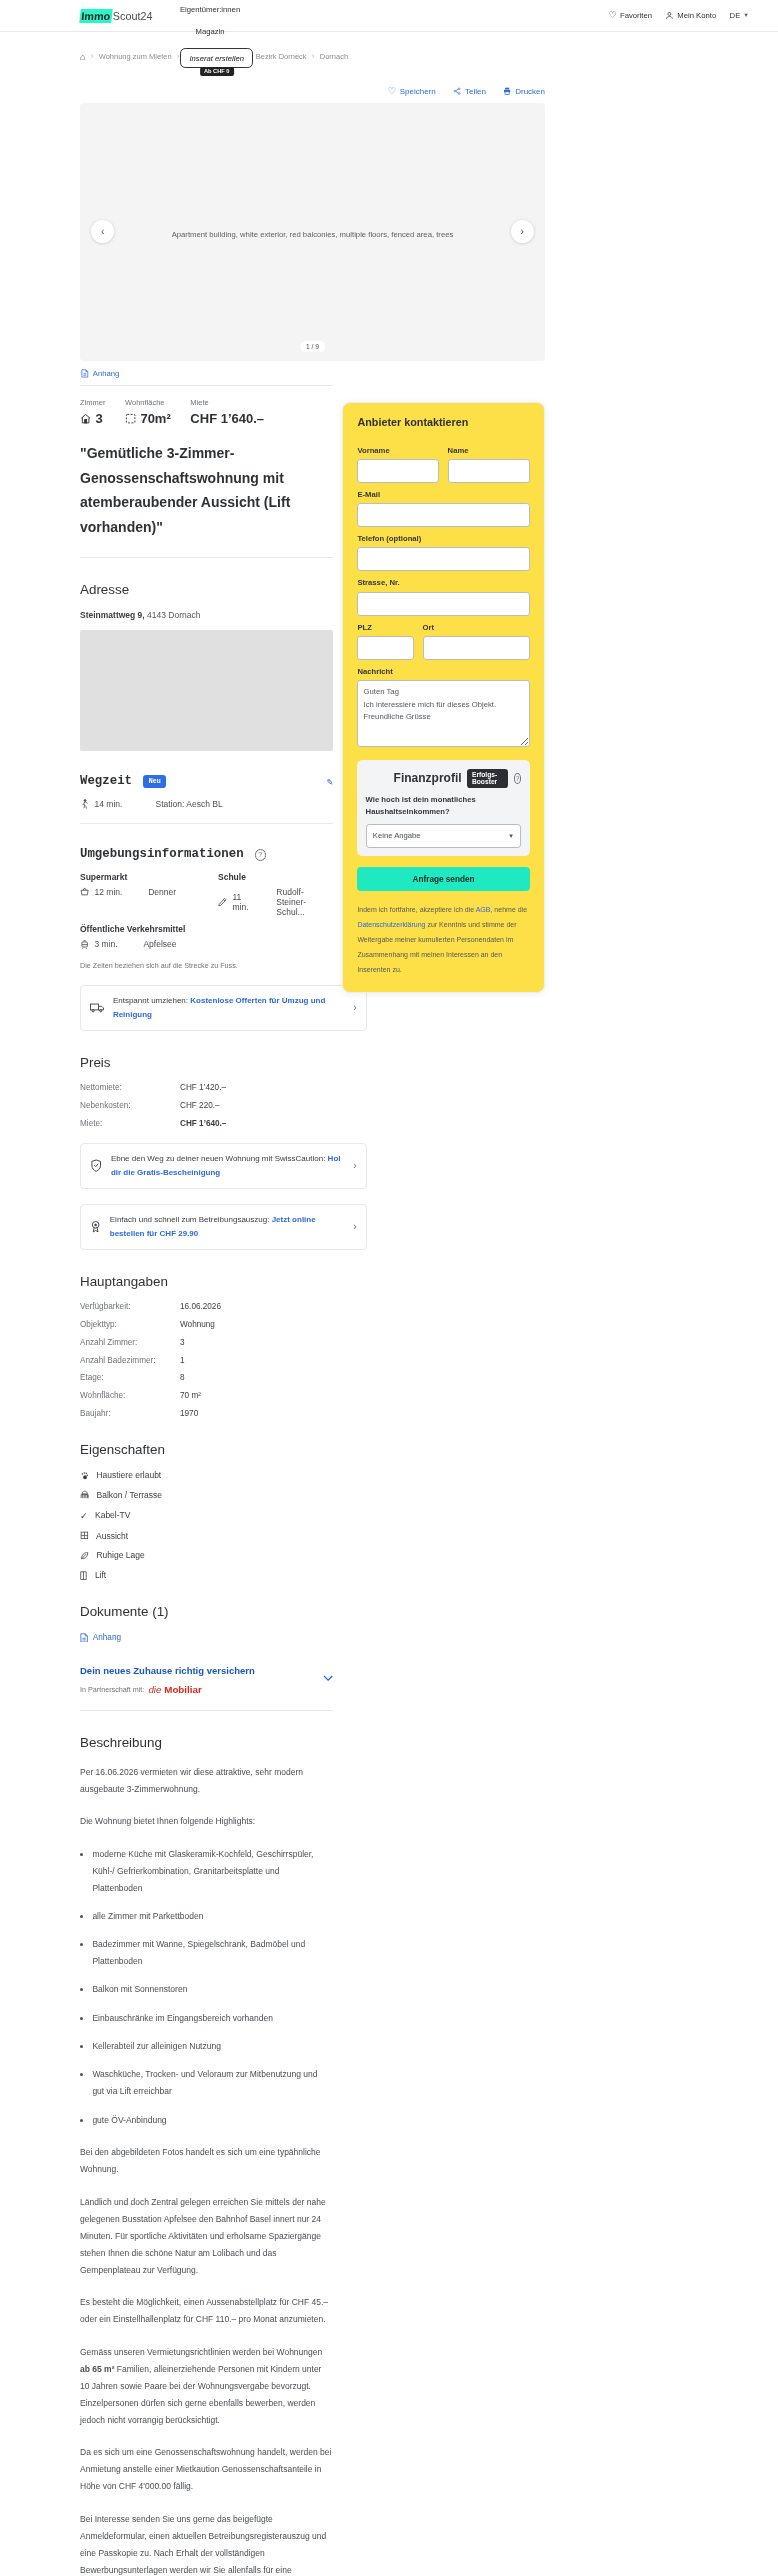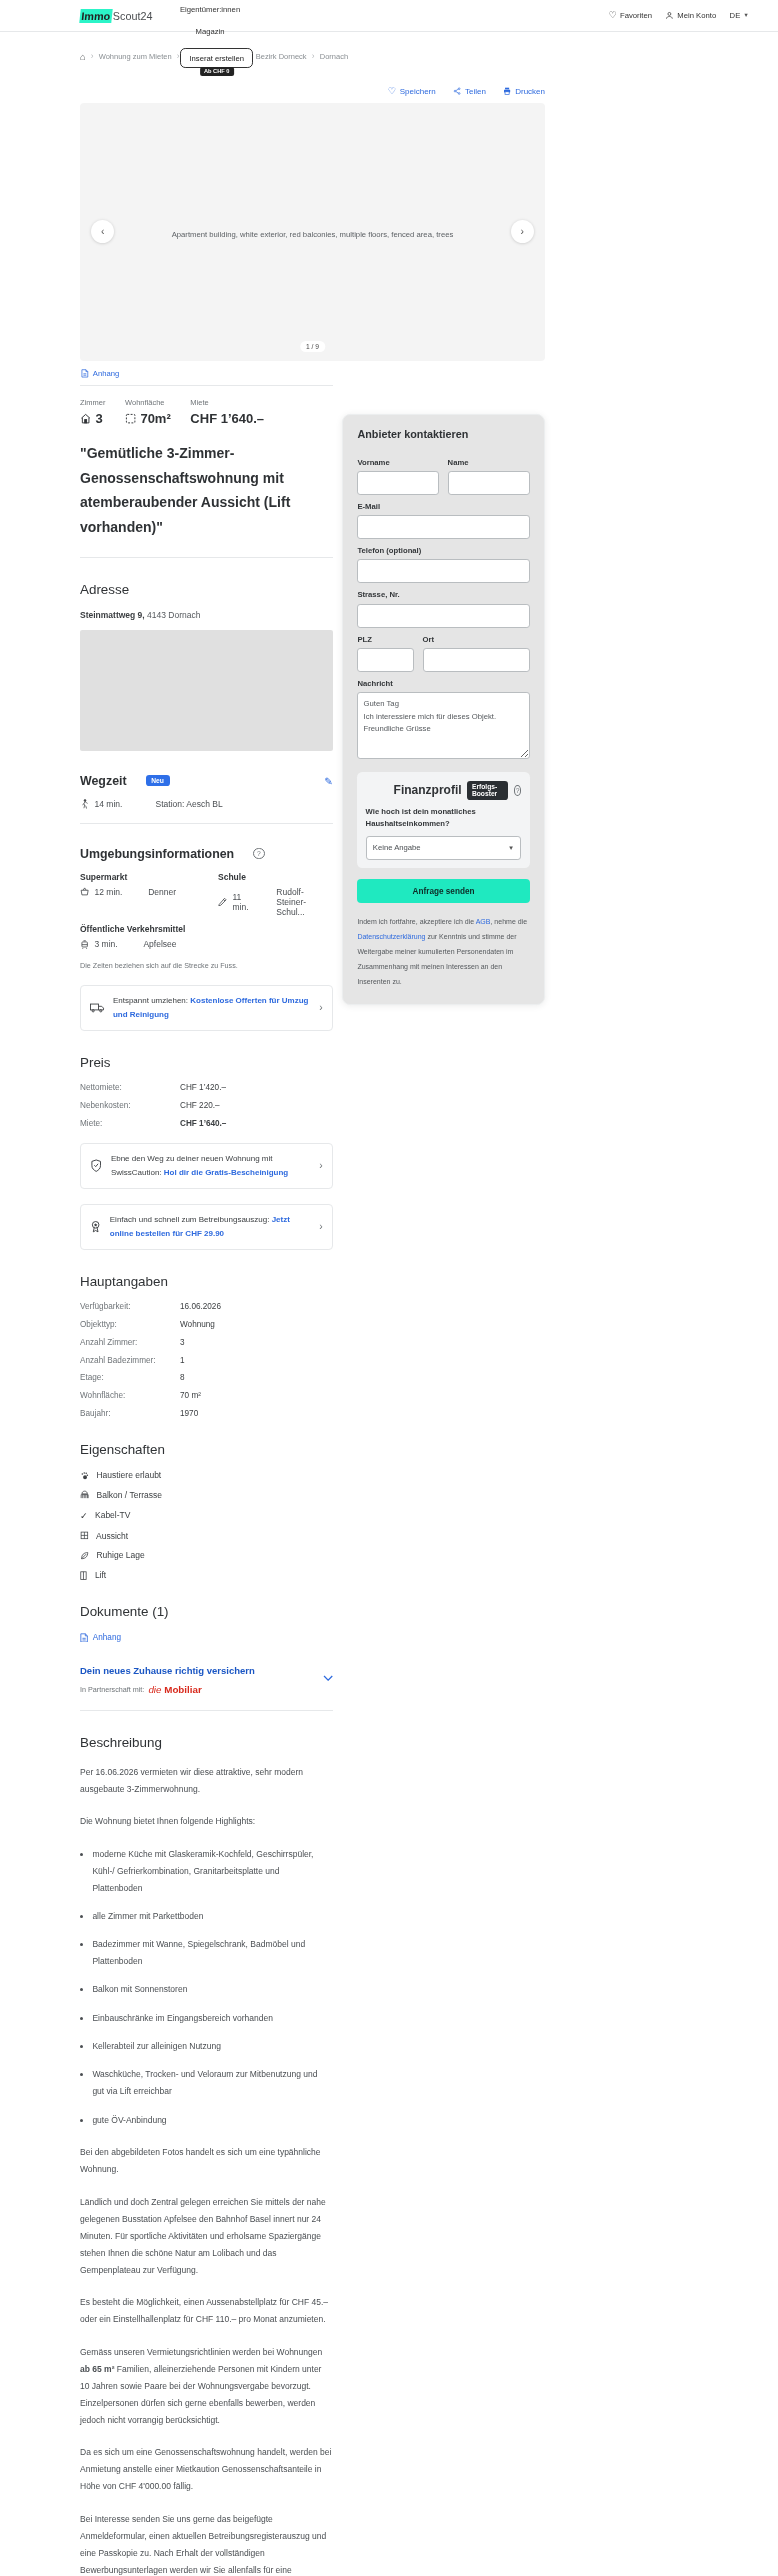--- a/index.html
+++ b/index.html
@@ -10,21 +10,21 @@
   .divider { border-top:0.5px solid #e6e8ea; }
 
   
   .topbar { height:32px; display:flex; align-items:center; padding:0 30px 0 80px; border-bottom:0.5px solid #e6e8ea; position:relative; background:#fff; }
   .logo { display:flex; align-items:center; font-size:10.8px; margin-right:14.4px; cursor:pointer; }
   .logo .immo { background:#2bf4c8; font-weight:bold; color:#222; padding:1px 1.5px; transform:skewX(-6deg); }
   .logo .scout { color:#4a4d50; margin-left:1px; }
   .topnav { display:flex; gap:12.4px; align-items:center;flex-direction:column; }
   .topnav .navitem { font-size:7.7px; color:#333; cursor:pointer; }
   .create-wrap { position:relative; margin-left:13.4px; }
-  .create-btn { border:0.5px solid #333; border-radius:5.2px; padding:4.6px 8.2px; font-size:7.7px; color:#222; background:#fff; cursor:pointer; font-family:inherit; }
+  .create-btn { border:0.5px solid #333; border-radius:5.2px; padding:4.6px 8.2px; font-size:7.7px; color:#222; background:#fff; cursor:pointer; font-family:inherit;font-style:italic; }
   .create-badge { position:absolute; left:50%; transform:translateX(-50%); bottom:-7.2px; background:#222; color:#fff; font-size:5.7px; font-weight:bold; padding:1.5px 4.1px; border-radius:2.1px; white-space:nowrap; }
   .top-right { margin-left:auto; display:flex; align-items:center; gap:13.4px; }
   .top-right .item { display:flex; align-items:center; gap:3.1px; font-size:7.7px; color:#333; cursor:pointer; }
   .glyph-heart { font-size:9.3px; line-height:1; }
   .chev-down { font-size:5.7px; color:#555; }
 
   
   .page { width:626px; margin-left:80px; }
   .crumbs { display:flex; align-items:center; gap:5.2px; margin:19.6px 0 0 0; font-size:7.5px; color:#8a8f93; }
   .crumbs .sep { color:#b4b8bb; font-size:8.2px; }
@@ -51,34 +51,34 @@
   .sum-block { margin-right:19.6px; }
   .sum-label { font-size:7.5px; color:#6f7478; }
   .sum-val { display:flex; align-items:center; gap:4.1px; font-size:13px; font-weight:bold; color:#2f3235; margin-top:4.1px; }
   .title { font-size:14px; font-weight:bold; color:#2f3235; line-height:1.75; margin:15.5px 0 17.5px; }
   h2.section { font-size:13.4px; font-weight:normal; color:#2f3235; margin:24px 0 13.4px; }
   .addr { font-size:8.5px; color:#55595d; }
   .addr b { color:#3a3d40; }
   .map-ph { width:253px; height:121px; background:#e0e0e0; border-radius:2.1px; margin-top:9.3px; }
 
   
-  .sec-head { display:flex; align-items:center; gap:19px; margin:23px 0 11.3px; }
+  .sec-head { display:flex; align-items:flex-end; gap:11px; margin:23px 0 11.3px;font-family:Liberation Mono, monospace; }
   .sec-head .h { font-size:12.4px; font-weight:bold; color:#2f3235; }
   .neu-badge { background:#2e6fe8; color:#fff; font-size:6.7px; font-weight:bold; border-radius:3.1px; padding:2.1px 5.7px; }
   .edit-pencil { margin-left:auto; color:#2e6ade; font-size:10.3px; cursor:pointer; }
   .poi-row { display:flex; align-items:center; gap:5.2px; font-size:8.5px; color:#4a4e52; margin:5.2px 0 13.4px; }
   .poi-row .nm { margin-left:28px; }
   .qmark { display:inline-flex; width:11.3px; height:11.3px; border:0.8px solid #6f7478; border-radius:50%; align-items:center; justify-content:center; font-size:6.7px; color:#6f7478; }
   .u-grid { display:grid; grid-template-columns:1fr 1fr; column-gap:23px; }
   .u-label { font-size:8.5px; font-weight:bold; color:#34373a; margin:7.2px 0 5.2px; }
   .u-item { display:flex; align-items:center; gap:5.2px; font-size:8.5px; color:#4a4e52; }
   .u-item .nm { margin-left:20.6px; }
   .foot-note { font-size:7.2px; color:#6f7478; margin-top:11.3px; }
 
-  .wide-card { width:253px; border:0.5px solid #e6e8ea; border-radius:4.1px; padding:8.2px 9.3px; display:flex; align-items:center; gap:8.2px; margin-top:15.5px; cursor:pointer; background:#fff; }
+  .wide-card { width:287px; border:0.5px solid #e6e8ea; border-radius:4.1px; padding:8.2px 9.3px; display:flex; align-items:center; gap:8.2px; margin-top:15.5px; cursor:pointer; background:#fff; }
   .wide-card .txt { font-size:8px; color:#3d4043; line-height:1.7; flex:1; }
   .wide-card .chev { color:#6f7478; font-size:10.3px; }
 
   
   .fact-row { display:flex; font-size:8.2px; margin-bottom:8.8px; }
   .fact-row .lab { width:100px; color:#6f7478; }
   .fact-row .val { color:#3d4043; }
   .feat-item { display:flex; align-items:center; gap:7.2px; font-size:8.5px; color:#3d4043; margin-bottom:9.8px; }
 
   .doc-link { display:flex; align-items:center; gap:4.6px; color:#2e6ade; font-size:8.2px; cursor:pointer; }
@@ -90,21 +90,21 @@
   .mobiliar { color:#d8291c; font-size:9.8px; font-weight:bold; }
   .mobiliar .die { font-style:italic; font-weight:normal; }
   .ins-chev { color:#2e6ade; margin-top:9.3px; font-size:9.3px; cursor:pointer; }
 
   
   .desc p { font-size:8.5px; color:#4a4e52; line-height:2.0; margin-bottom:15.5px; width:253px; }
   .desc ul { margin:0 0 15.5px 12.4px; }
   .desc li { font-size:8.5px; color:#4a4e52; line-height:2.0; margin-bottom:11.3px; width:237px; }
 
   
-  .sidebar { position:absolute; top:16px; right:0; width:203px; background:#e5e5e5; border:0.5px solid #eceeef; border-radius:8.2px; box-shadow:0 1px 7.2px rgba(0,0,0,.08); padding:13.4px 14.4px 15.5px; }
+  .sidebar { position:absolute; top:4px; right:0; width:203px; background:#fde047; border:0.5px solid #eceeef; border-radius:8.2px; box-shadow:0 1px 7.2px rgba(0,0,0,.08); padding:13.4px 14.4px 15.5px; }
   .sb-h { font-size:10.8px; font-weight:bold; color:#2f3235; margin-bottom:10.3px; }
   .f-label { font-size:7.7px; font-weight:bold; color:#34373a; margin:7.2px 0 4.1px; }
   .f-input { width:100%; height:24px; border:0.5px solid #b9bdc0; border-radius:3.1px; font-size:7.7px; padding:0 5.2px; font-family:inherit; }
   .f-row { display:flex; gap:8.2px; }
   .f-row .col { flex:1; } .f-row .col-s { width:57px; }
   textarea.f-input { height:67px; padding:5.2px; resize:vertical; line-height:1.6; color:#55595d; }
   .finance { background:#f3f4f5; border-radius:5.2px; padding:8.2px; margin-top:11.3px; }
   .fin-head { display:flex; align-items:center; gap:5.2px; }
   .fin-title { font-size:12px; font-weight:bold; color:#2f3235; flex:1;padding-left:28px; }
   .booster { background:#2b2f33; color:#fff; font-size:6.7px; font-weight:bold; border-radius:3.1px; padding:2.6px 5.2px; }

